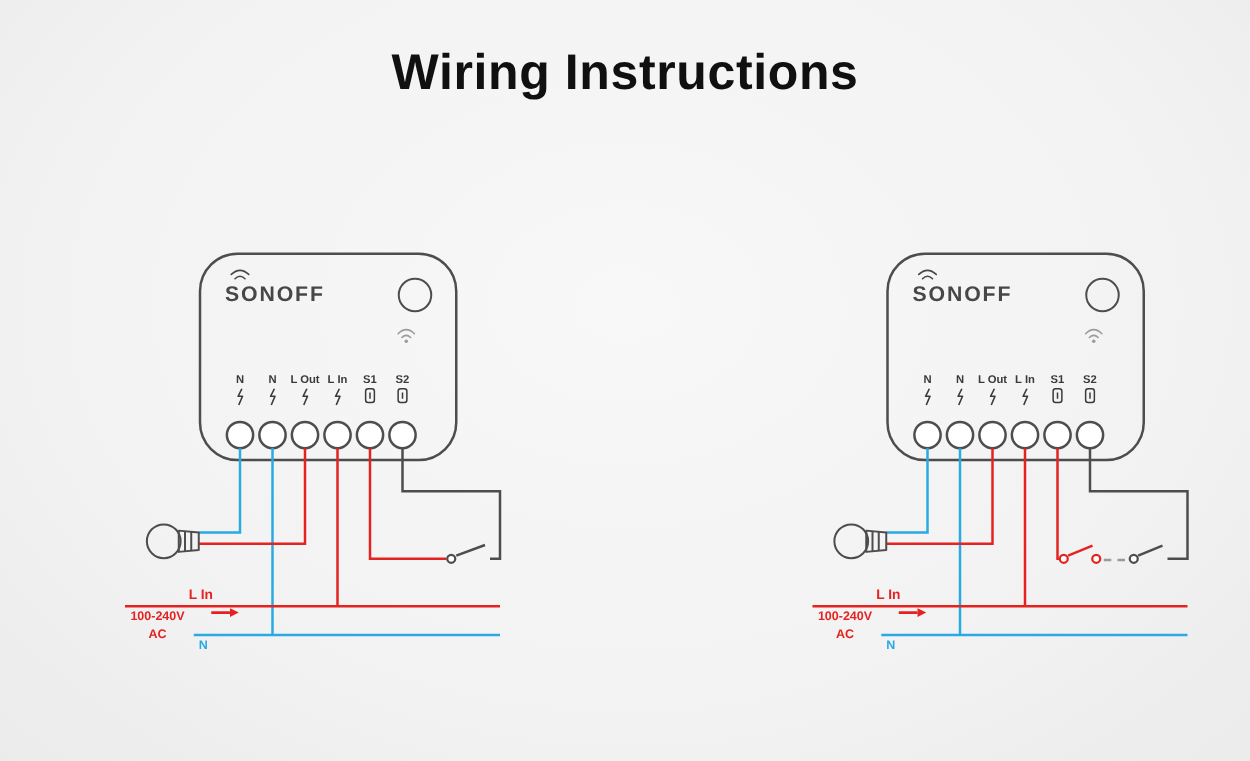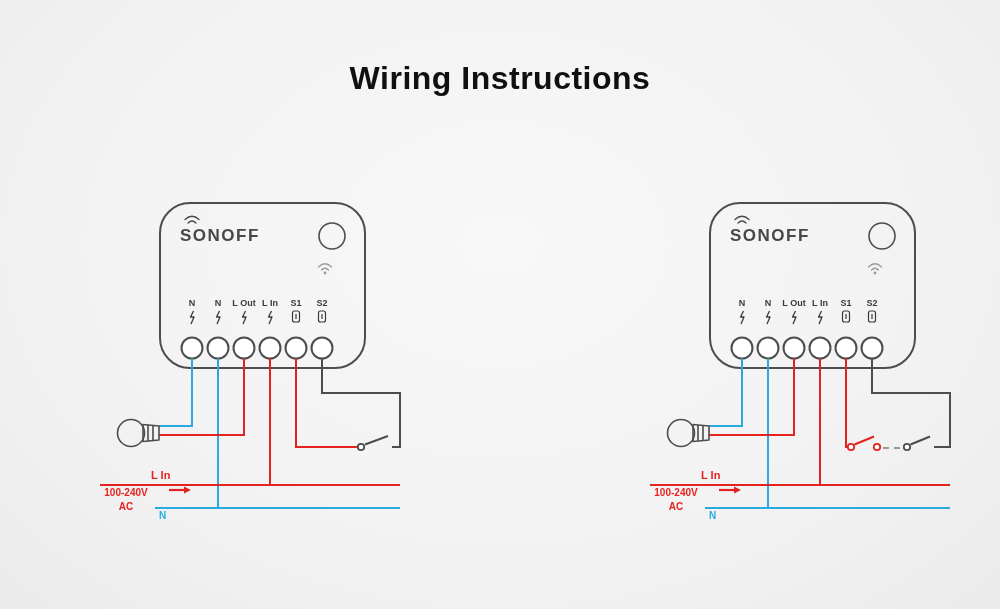--- a/index.html
+++ b/index.html
@@ -2,22 +2,22 @@
 <html style="--live: #e42320; --neutral: #29abe2; --outline: #4d4d4d; --background: #f2f2f2; --title: #101010;"><head>
 <meta charset="utf-8">
 <style>
   html,body{margin:0;padding:0}
   body{
     width:1000px;height:609px;position:relative;overflow:hidden;
     background:radial-gradient(ellipse at 50% 40%, #f8f8f8 0%, var(--background,#f2f2f2) 65%, #ebebeb 100%);
     font-family:"Liberation Sans",sans-serif;
   }
   h1{
-    margin:0;padding-top:60px;text-align:center;
-    font-size:32px;font-weight:800;letter-spacing:.5px;color:var(--title,#101010);
+    margin:0;padding-top:36px;text-align:center;
+    font-size:40px;font-weight:800;letter-spacing:.5px;color:var(--title,#101010);
   }
   .diagram{position:absolute;top:198px}
   #diagram-left{left:85px}
   #diagram-right{left:635px}
   svg text{font-family:"Liberation Sans",sans-serif}
   .dev{fill:none;stroke:var(--outline,#4d4d4d);stroke-width:2}
   .dev2{fill:none;stroke:var(--outline,#4d4d4d);stroke-width:1.6;stroke-linejoin:round}
   .logo{font-size:17px;font-weight:700;letter-spacing:1.5px;fill:#474747}
   .logo-wave{fill:none;stroke:#474747;stroke-width:1.3;stroke-linecap:round}
   .btn{fill:none;stroke:var(--outline,#4d4d4d);stroke-width:1.6}

